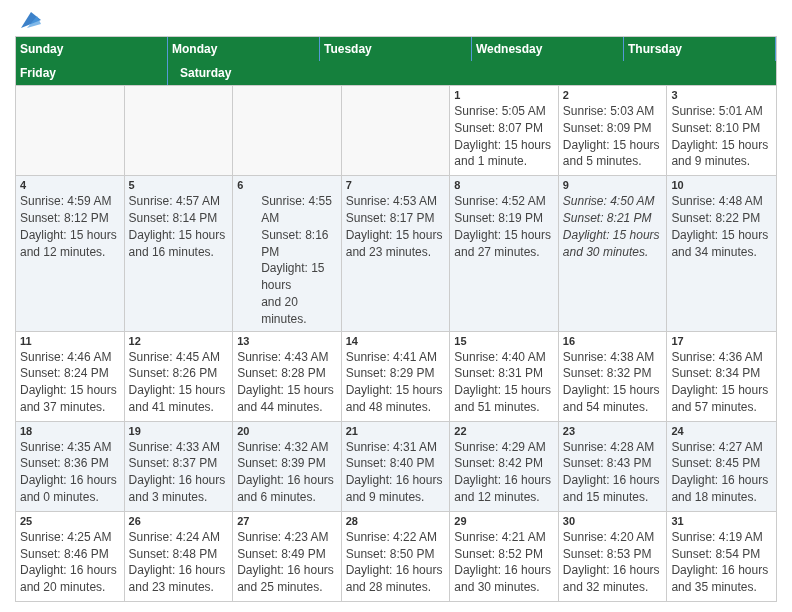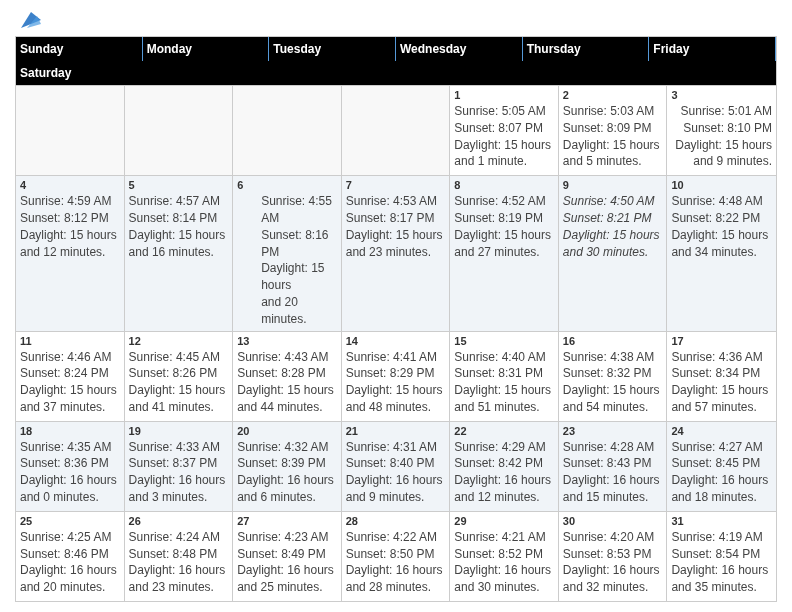--- a/index.html
+++ b/index.html
@@ -61,32 +61,32 @@
       color: #555;
     }
     .calendar {
       flex: 1;
       display: flex;
       flex-direction: column;
       border: 1px solid #ccc;
     }
     .cal-header {
       display: grid;
-      grid-template-columns: repeat(6, 1fr);
-      background: #000000;
+      grid-template-columns: repeat(5, 1fr);
+      background: #15803d;
     }
     .cal-header-cell {
       color: #fff;
       font-size: 12px;
       font-weight: bold;
       padding: 5px 4px;
       text-align: left;
       border-right: 1px solid #5599d8;
     }
-    .cal-header-cell:last-child { border-right: none; }
+    .cal-header-cell:last-child { border-right: none; margin-left: 8px; }
     .cal-body {
       display: flex;
       flex-direction: column;
       flex: 1;
     }
     .cal-row {
       display: grid;
       grid-template-columns: repeat(7, 1fr);
       flex: 1;
       border-top: 1px solid #ccc;
@@ -163,21 +163,21 @@
           </div>
           <div class="cal-cell">
             <div class="day-number">2</div>
             <div class="day-info" style="white-space: pre-line;">Sunrise: 5:03 AM
 Sunset: 8:09 PM
 Daylight: 15 hours
 and 5 minutes.</div>
           </div>
           <div class="cal-cell">
             <div class="day-number">3</div>
-            <div class="day-info" style="white-space: pre-line; text-align: right;">Sunrise: 5:01 AM
+            <div class="day-info" style="white-space: pre-line;">Sunrise: 5:01 AM
 Sunset: 8:10 PM
 Daylight: 15 hours
 and 9 minutes.</div>
           </div>
         </div>
         <div class="cal-row">
           <div class="cal-cell alt">
             <div class="day-number">4</div>
             <div class="day-info" style="white-space: pre-line;">Sunrise: 4:59 AM
 Sunset: 8:12 PM

